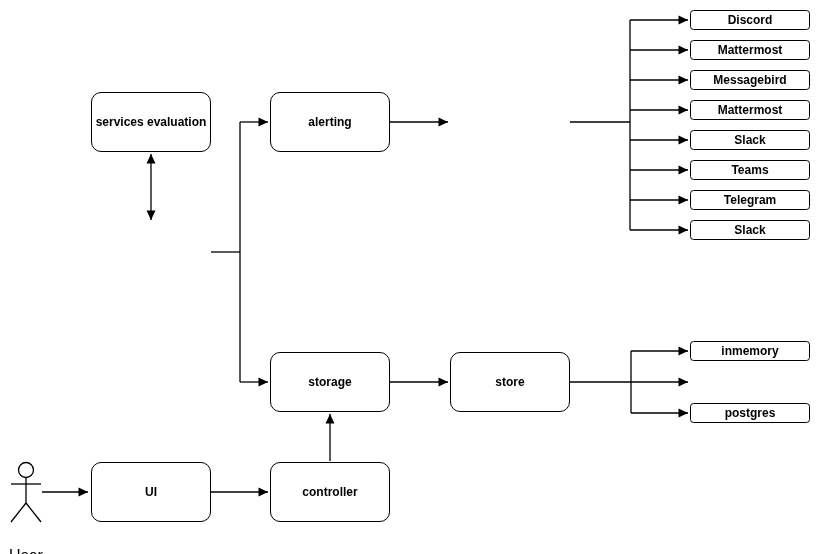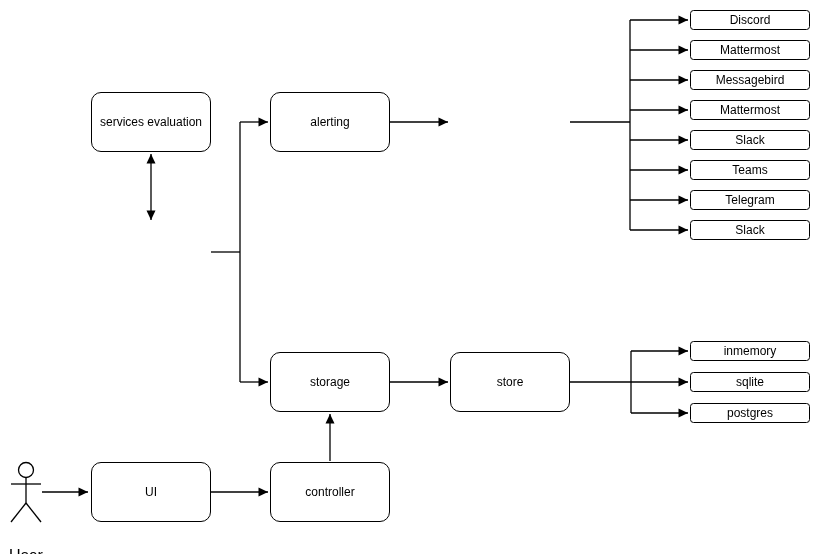--- a/index.html
+++ b/index.html
@@ -5,21 +5,21 @@
   html,body{margin:0;padding:0;background:#ffffff;}
   .canvas{
     position:relative;width:822px;height:554px;background:#ffffff;
     font-family:"Liberation Sans",sans-serif;color:#000;overflow:hidden;
   }
   svg.edges{position:absolute;left:0;top:0;width:822px;height:554px;}
   .edge{stroke:#000;stroke-width:1.3;fill:none;}
   .node{
     position:absolute;box-sizing:border-box;background:#ffffff;
     border:1.3px solid #000;display:flex;align-items:center;justify-content:center;
-    font-size:12px;line-height:1;white-space:nowrap;
+    font-size:12px;line-height:1;white-space:nowrap;font-weight:bold;
   }
   .node.large{width:120px;height:60px;border-radius:10px;}
   .node.small{width:120px;height:20px;border-radius:3.5px;}
   .actor-label{
     position:absolute;left:0;top:527px;width:52px;text-align:center;font-size:16px;margin-top:20px;
   }
 </style>
 </head>
 <body>
 
@@ -83,18 +83,17 @@
   <div class="node small" style="left:690px;top:10px">Discord</div>
   <div class="node small" style="left:690px;top:40px">Mattermost</div>
   <div class="node small" style="left:690px;top:70px">Messagebird</div>
   <div class="node small" style="left:690px;top:100px">Mattermost</div>
   <div class="node small" style="left:690px;top:130px">Slack</div>
   <div class="node small" style="left:690px;top:160px">Teams</div>
   <div class="node small" style="left:690px;top:190px">Telegram</div>
   <div class="node small" style="left:690px;top:220px">Slack</div>
 
   <div class="node small" style="left:690px;top:341px">inmemory</div>
-  <div class="node small" style="left:690px;top:372px">sqlite</div>
   <div class="node small" style="left:690px;top:403px">postgres</div>
 
   <div class="actor-label">User</div>
 
 </div>
 
 </body></html>

